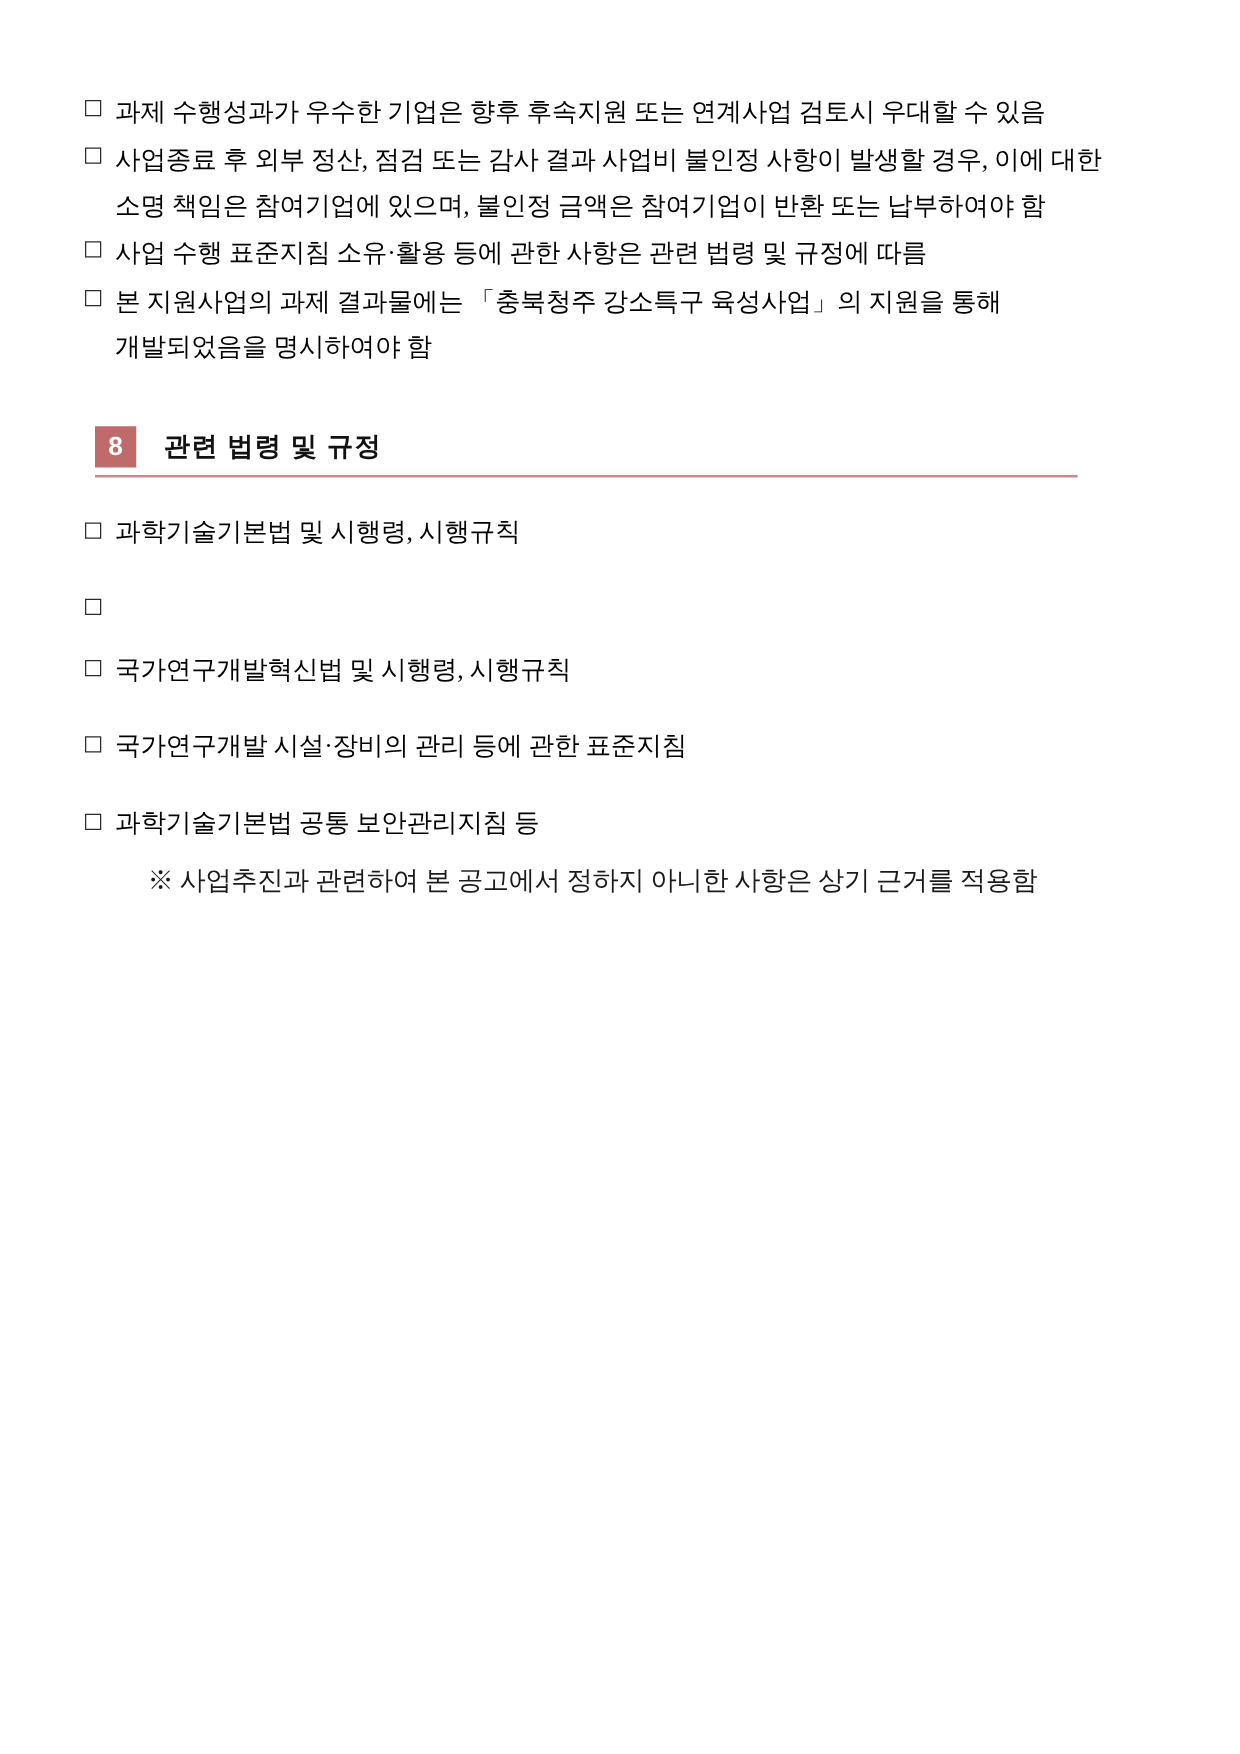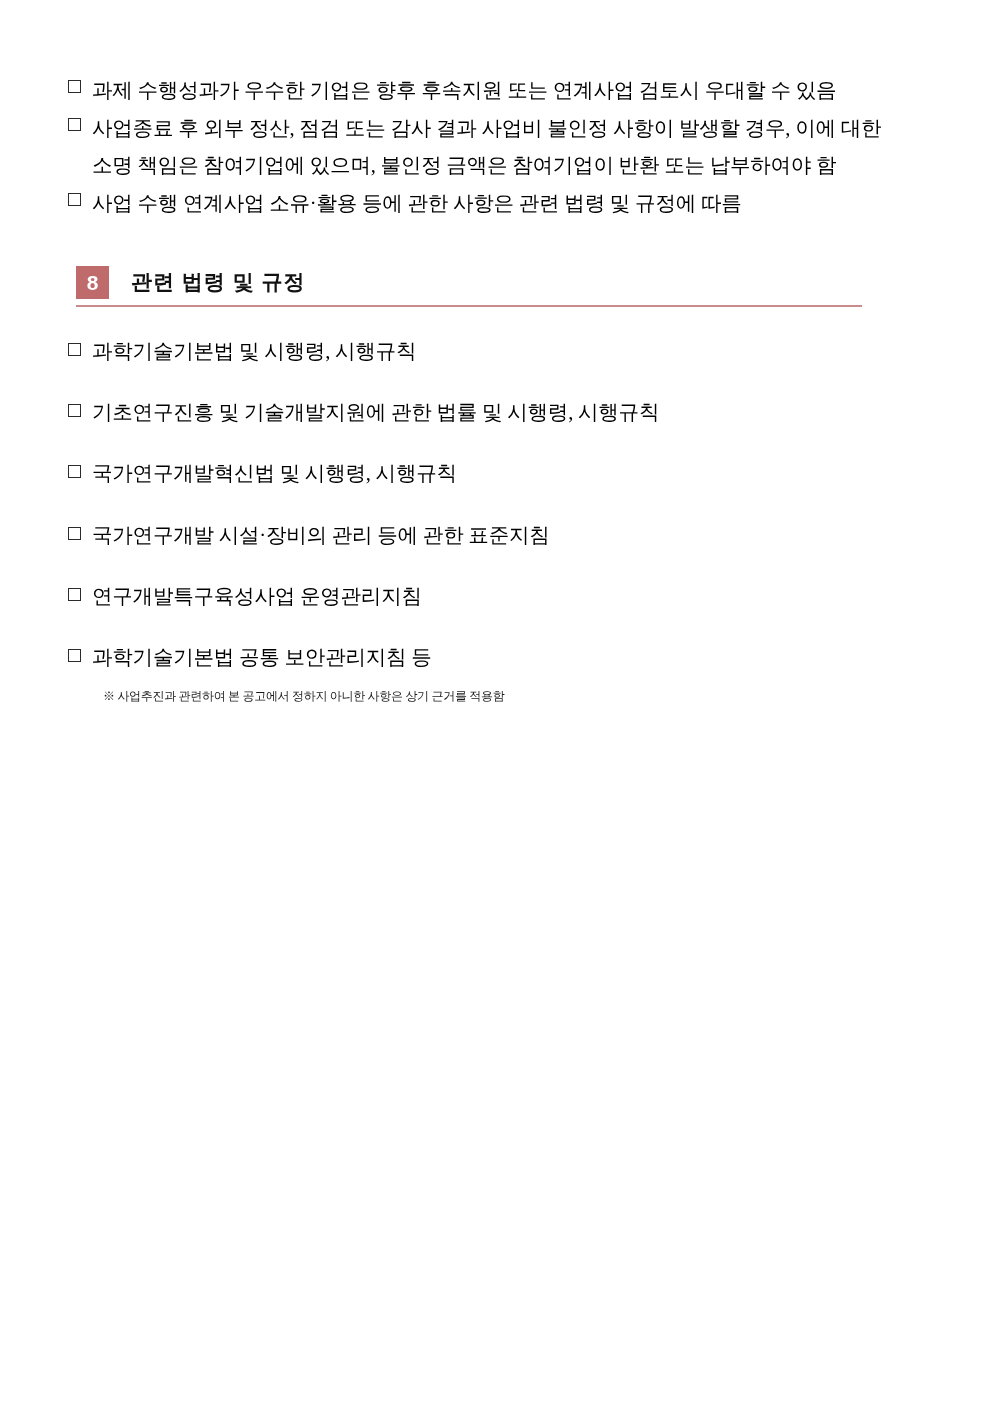--- a/index.html
+++ b/index.html
@@ -104,71 +104,70 @@
     margin-bottom: 7px;
     margin-top: 28px;
   }
   .law-list .bullet-text {
     font-size: 20.5px;
     line-height: 1.62;
   }
 
   .note {
     margin-top: 14px;
-    margin-left: 35px;
-    font-size: 12px;
+    margin-left: 50px;
+    font-size: 21px;
     letter-spacing: -0.3px;
     color: #1a1a1a;
   }
 </style>
 </head>
 <body>
 
 <div class="page">
 
   <ul class="bullet-list top-block">
     <li class="bullet-item">
       <span class="bullet-box"></span>
       <span class="bullet-text">과제 수행성과가 우수한 기업은 향후 후속지원 또는 연계사업 검토시 우대할 수 있음</span>
     </li>
     <li class="bullet-item">
       <span class="bullet-box"></span>
       <span class="bullet-text">사업종료 후 외부 정산, 점검 또는 감사 결과 사업비 불인정 사항이 발생할 경우, 이에 대한 소명 책임은 참여기업에 있으며, 불인정 금액은 참여기업이 반환 또는 납부하여야 함</span>
     </li>
     <li class="bullet-item">
       <span class="bullet-box"></span>
-      <span class="bullet-text">사업 수행 연계사업 소유·활용 등에 관한 사항은 관련 법령 및 규정에 따름</span>
+      <span class="bullet-text">사업 수행 표준지침 소유·활용 등에 관한 사항은 관련 법령 및 규정에 따름</span>
+    </li>
+    <li class="bullet-item">
+      <span class="bullet-box"></span>
+      <span class="bullet-text">본 지원사업의 과제 결과물에는 「충북청주 강소특구 육성사업」의 지원을 통해 개발되었음을 명시하여야 함</span>
     </li>
   </ul>
 
   <div class="section-head">
     <div class="section-number">8</div>
     <div class="section-title">관련 법령 및 규정</div>
   </div>
 
   <ul class="bullet-list law-list">
     <li class="bullet-item">
       <span class="bullet-box"></span>
       <span class="bullet-text">과학기술기본법 및 시행령, 시행규칙</span>
     </li>
     <li class="bullet-item">
       <span class="bullet-box"></span>
-      <span class="bullet-text">기초연구진흥 및 기술개발지원에 관한 법률 및 시행령, 시행규칙</span>
     </li>
     <li class="bullet-item">
       <span class="bullet-box"></span>
       <span class="bullet-text">국가연구개발혁신법 및 시행령, 시행규칙</span>
     </li>
     <li class="bullet-item">
       <span class="bullet-box"></span>
       <span class="bullet-text">국가연구개발 시설·장비의 관리 등에 관한 표준지침</span>
-    </li>
-    <li class="bullet-item">
-      <span class="bullet-box"></span>
-      <span class="bullet-text">연구개발특구육성사업 운영관리지침</span>
     </li>
     <li class="bullet-item">
       <span class="bullet-box"></span>
       <span class="bullet-text">과학기술기본법 공통 보안관리지침 등</span>
     </li>
   </ul>
 
   <div class="note">※ 사업추진과 관련하여 본 공고에서 정하지 아니한 사항은 상기 근거를 적용함</div>
 
 </div>

